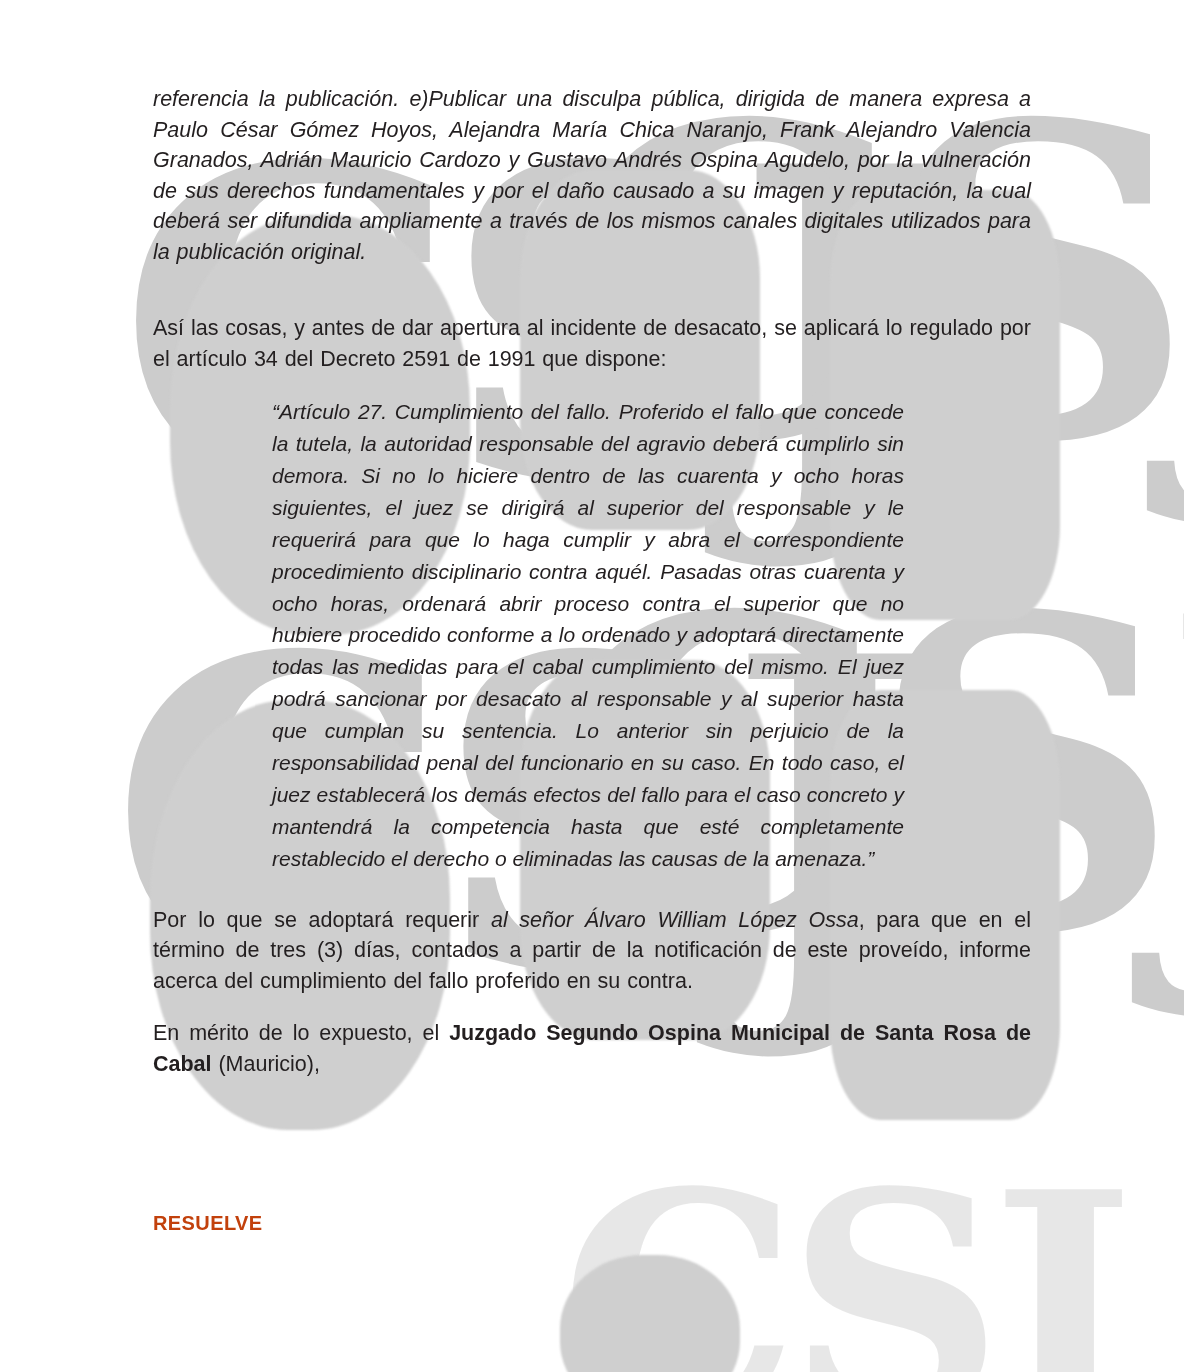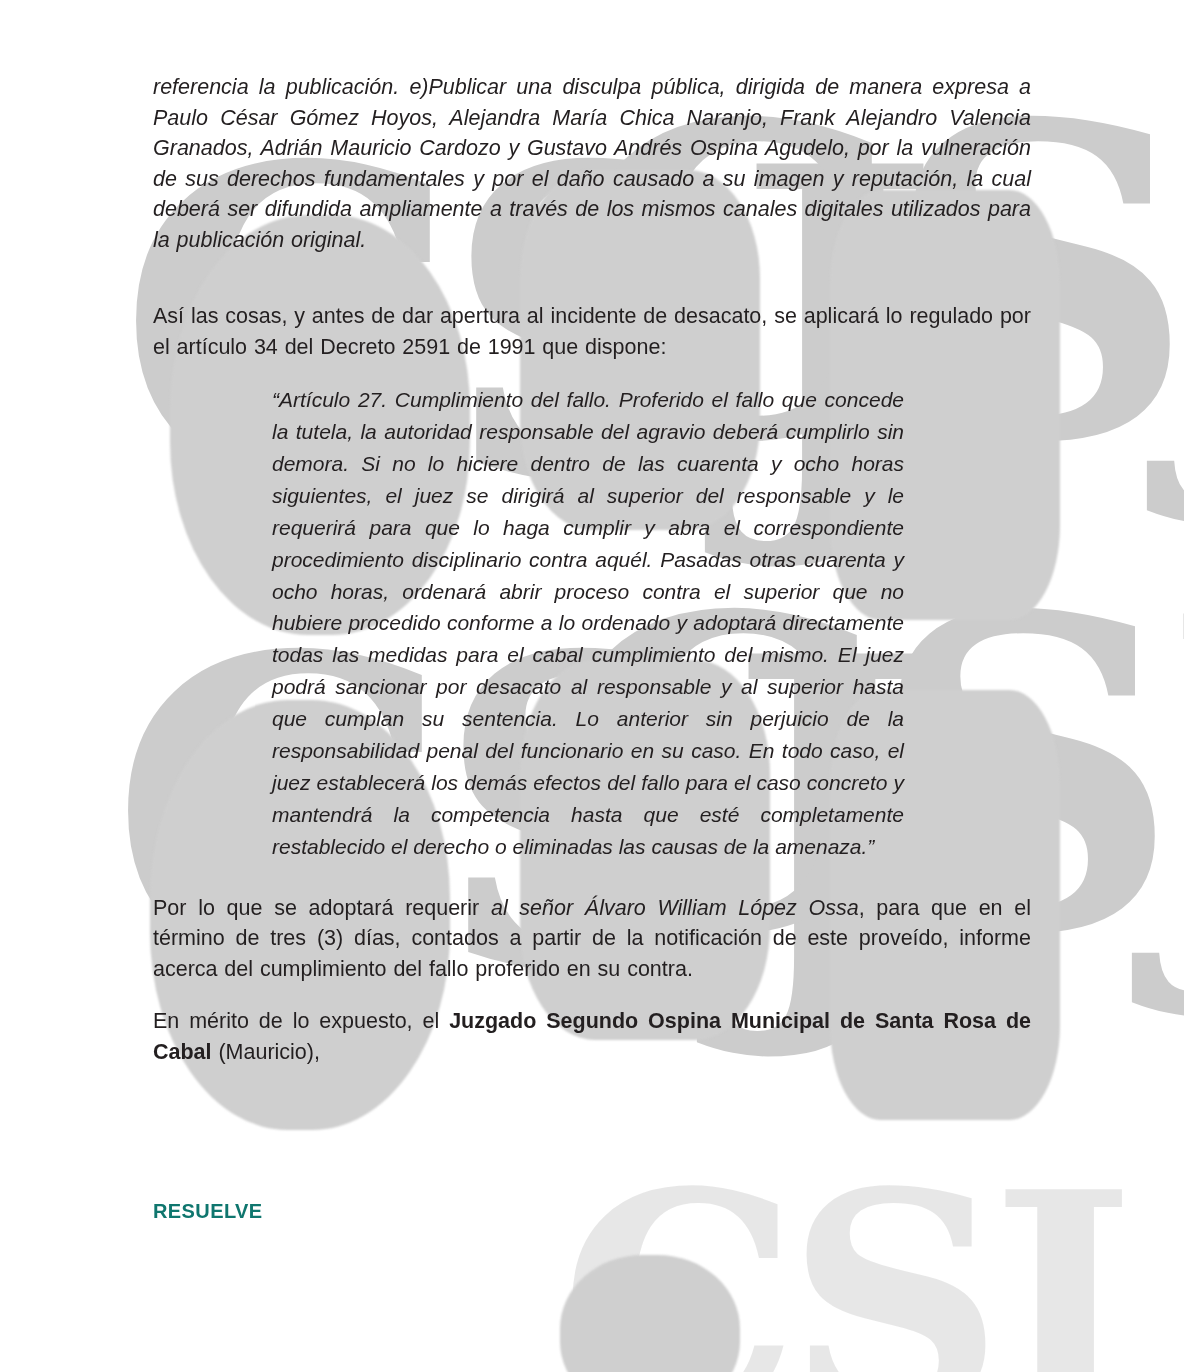--- a/index.html
+++ b/index.html
@@ -52,21 +52,21 @@
 
   
   #page {
     position: absolute;
     inset: 0;
     z-index: 2;
   }
   #doc-body {
     position: absolute;
     left: 153px;
-    top: 72px;
+    top: 84px;
     width: 878px;
   }
 
   p.para {
     margin: 0 0 22px 0;
     text-align: justify;
     font-size: 21.5px;
     line-height: 1.42;
     color: #231f20;
     word-spacing: 0.04em;
@@ -95,21 +95,21 @@
 
   .b { font-weight: 700; font-style: normal; }
   .i { font-style: italic; }
 
   .resuelve {
     margin: 0;
     padding-top: 55px;
     font-size: 20px;
     font-weight: 700;
     letter-spacing: 0.02em;
-    color: #0f766e;
+    color: #c2410c;
   }
 
   
   .gap { height: 52px; }
 </style>
 </head>
 <body>
 
 <div id="watermark-layer">
   <div class="wm-glyph wm-a">CSJ</div>

